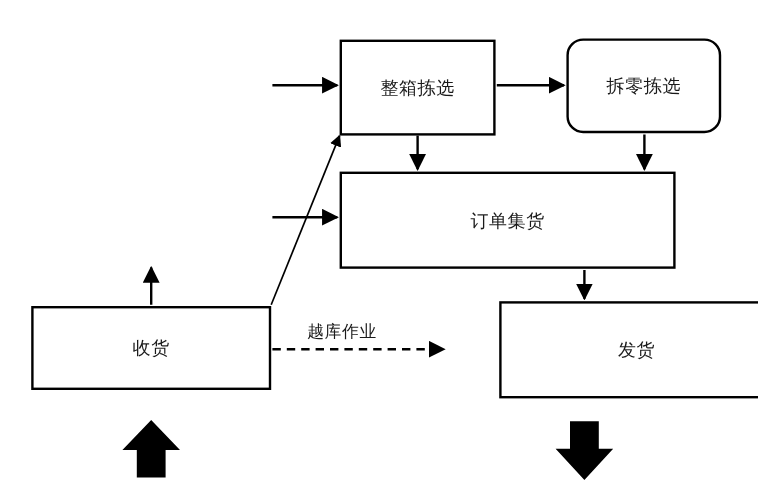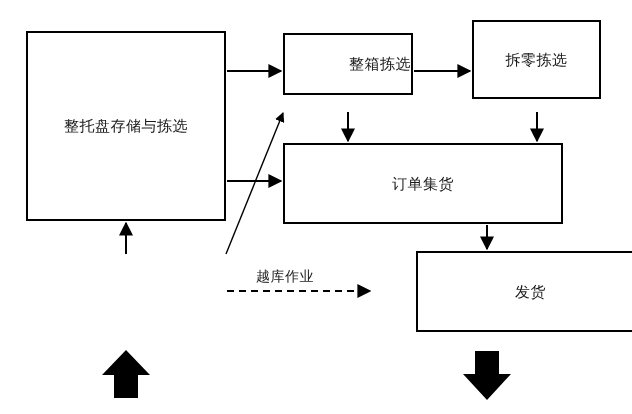--- a/index.html
+++ b/index.html
@@ -48,22 +48,22 @@
     font-family: Liberation Serif, serif;
     font-size: 14px;
     color: #1a1a1a;
     letter-spacing: 0.5px;
     white-space: nowrap;
     background: transparent;
     user-select: none;
   }
   
   #node-pallet   { left: 26px;  top: 31px;  width: 200px; height: 190px; }
-  #node-case     { left: 283px; top: 33px;  width: 130px; height: 62px; justify-content: flex-end;  }
-  #node-piece    { left: 472px; top: 20px;  width: 129px; height: 79px;  }
+  #node-case     { left: 283px; top: 33px;  width: 130px; height: 80px;  }
+  #node-piece    { left: 472px; top: 32px;  width: 129px; height: 79px; border-radius: 14px;  }
   #node-consol   { left: 283px; top: 143px; width: 280px; height: 81px;  }
   #node-receive  { left: 26px;  top: 255px; width: 200px; height: 70px;  }
   #node-ship     { left: 372px; top: 251px; width: 229px; height: 81px; margin-left: 44px;  }
   #label-crossdock { left: 256px; top: 268px; }
 </style>
 </head>
 <body>
 
 <div id="canvas">
 
@@ -93,36 +93,36 @@
 
     <line x1="226" y1="254" x2="283" y2="113" stroke="#000000" stroke-width="1.4" marker-end="url(#arrowThin)"></line>
 
     <line x1="227" y1="291" x2="370" y2="291" stroke="#000000" stroke-width="2" stroke-dasharray="7 5" marker-end="url(#arrowThinDash)"></line>
 
     <path d="M 126 350 L 150 375 L 138 375 L 138 398 L 114 398 L 114 375 L 102 375 Z" fill="#000000"></path>
 
     <path d="M 487 400 L 511 374 L 499 374 L 499 351 L 475 351 L 475 374 L 463 374 Z" fill="#000000"></path>
   </svg>
 
-  <div class="node" id="node-pallet">
-    <span class="node-label">整托盘存储与拣选</span>
-  </div>
 
   <div class="node" id="node-case">
     <span class="node-label">整箱拣选</span>
   </div>
 
   <div class="node" id="node-piece">
     <span class="node-label">拆零拣选</span>
   </div>
 
   <div class="node" id="node-consol">
     <span class="node-label">订单集货</span>
   </div>
 
+  <div class="node" id="node-receive">
+    <span class="node-label">收货</span>
+  </div>
 
   <div class="node" id="node-ship">
     <span class="node-label">发货</span>
   </div>
 
   <div class="edge-label" id="label-crossdock">越库作业</div>
 
 </div>
 
 </body></html>

